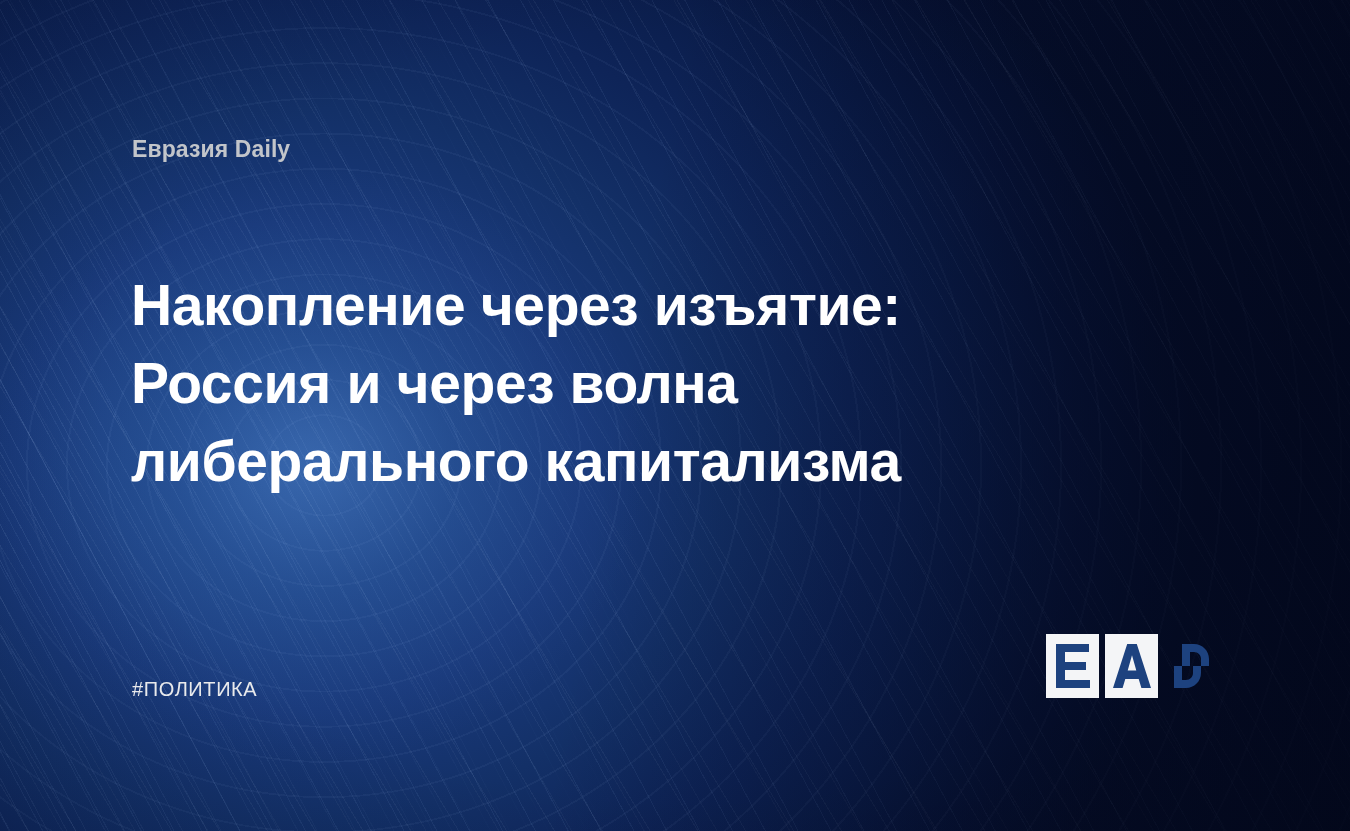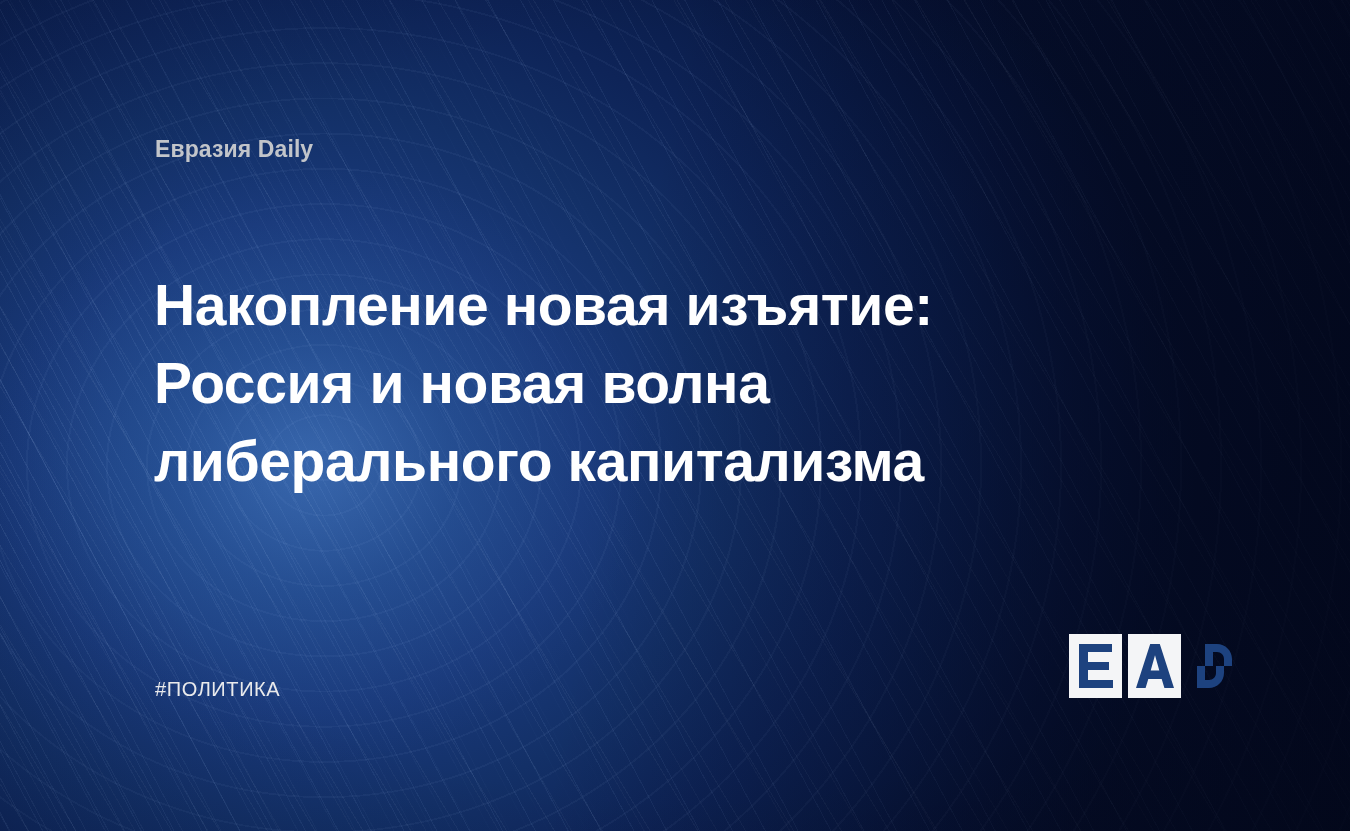--- a/index.html
+++ b/index.html
@@ -137,21 +137,20 @@
     background: radial-gradient(ellipse 330px 300px at 23.5% 56%,
       rgba(120,165,235,0.22) 0%,
       rgba(90,135,215,0.10) 42%,
       rgba(40,80,170,0.0) 100%);
   }
 
   
   .content {
     position: absolute;
     inset: 0;
-    margin-left: 23px;
   }
 
   .site-name {
     position: absolute;
     left: 132px;
     top: 136px;
     font-size: 23px;
     font-weight: 700;
     letter-spacing: 0.1px;
     color: #c2c5ca;
@@ -234,21 +233,21 @@
     <div class="bg-streaks-d"></div>
   </div>
   <div class="bg-layer bg-core-glow"></div>
   <div class="bg-layer bg-vignette-right"></div>
   <div class="bg-layer bg-vignette-corners"></div>
 
   <div class="content">
 
     <div class="site-name">Евразия Daily</div>
 
-    <h1 class="headline">Накопление новая изъятие: Россия и новая волна либерального капитализма</h1>
+    <h1 class="headline">Накопление через изъятие: Россия и через волна либерального капитализма</h1>
 
     <div class="tag">#ПОЛИТИКА</div>
 
     <div class="logo">
 
       <div class="logo-tile">
         <span class="logo-letter">
           <svg width="34" height="44" viewBox="0 0 34 44" aria-hidden="true">
             <path fill="#1d427f" d="M0 0h33v8H9v10h21v8H9v10h25v8H0z"></path>
           </svg>

